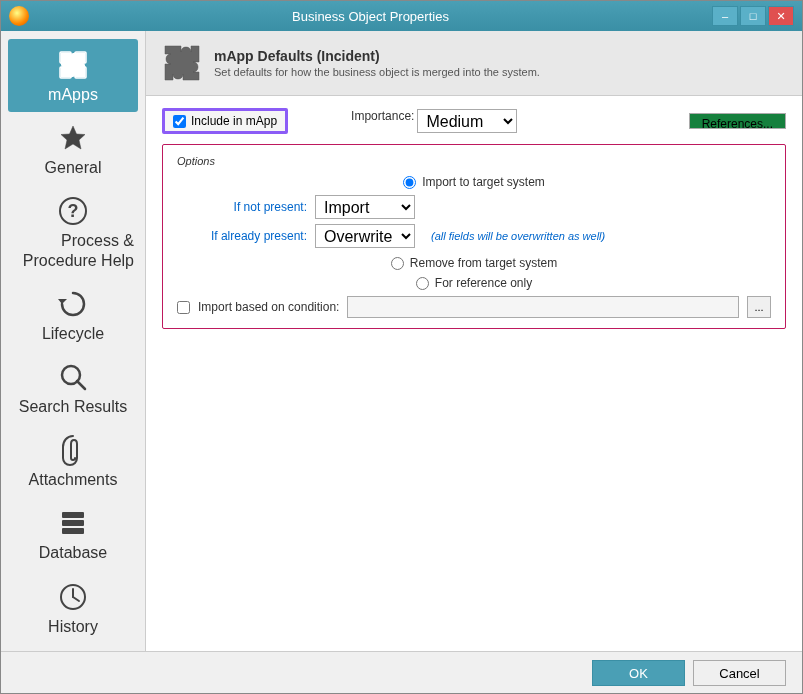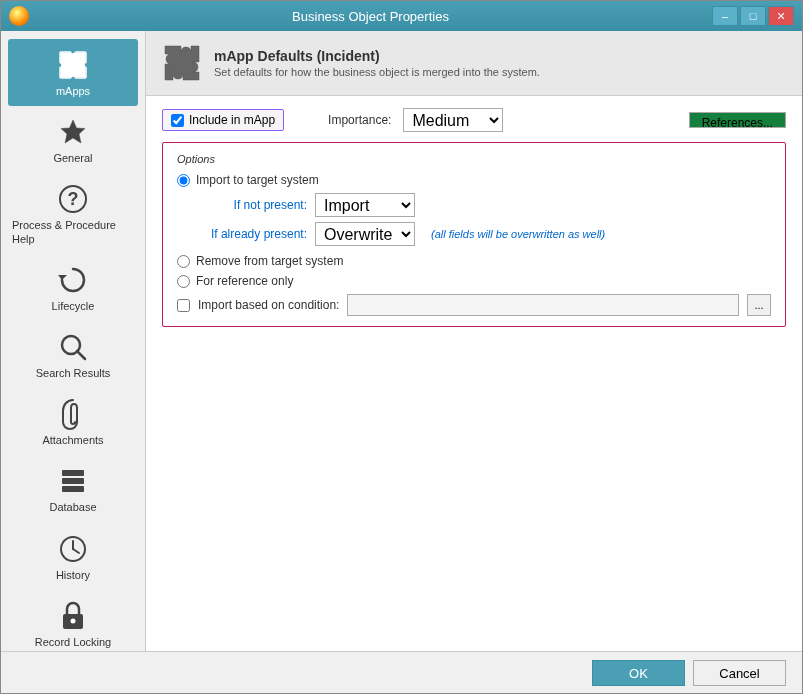--- a/index.html
+++ b/index.html
@@ -92,23 +92,23 @@
     .sidebar-icon {
       width: 36px;
       height: 36px;
       display: flex;
       align-items: center;
       justify-content: center;
       font-size: 22px;
       margin-bottom: 2px;
     }
     .sidebar-label {
-      font-size: 11px;
+      font-size: 16px;
       line-height: 1.2;
-      text-align: left;
+      text-align: right;
     }
     .content-area {
       flex: 1;
       background: white;
       display: flex;
       flex-direction: column;
       padding: 0;
     }
     .content-header {
       background: #e8e8e8;
@@ -143,34 +143,34 @@
     .top-controls {
       display: flex;
       align-items: center;
       gap: 12px;
       margin-bottom: 10px;
     }
     .checkbox-label {
       display: flex;
       align-items: center;
       gap: 5px;
-      border: 1px solid #8b5cf6;
+      border: 3px solid #8b5cf6;
       background: #f5f5f5;
       padding: 3px 8px;
       border-radius: 2px;
       cursor: pointer;
     }
     .checkbox-label input[type=checkbox] {
       margin: 0;
     }
     .importance-group {
       display: flex;
-      align-items: center;
-      gap: 12px;
-      margin-left: 32px;
+      align-items: flex-start;
+      gap: 3px;
+      margin-left: 51px;
     }
     .importance-label {
       color: #333;
     }
     .select-control {
       height: 24px;
       border: 1px solid #aaa;
       background: white;
       padding: 0 4px;
       font-size: 16px;
@@ -194,20 +194,21 @@
       font-size: 11px;
       color: #333;
       margin-bottom: 8px;
       font-style: italic;
     }
     .radio-row {
       display: flex;
       align-items: center;
       gap: 6px;
       margin-bottom: 6px;
+      justify-content: center;
     }
     .radio-row input[type=radio] { margin: 0; }
     .radio-label { font-size: 12px; color: #333; }
     .sub-options {
       margin-left: 20px;
       margin-bottom: 8px;
     }
     .sub-row {
       display: flex;
       align-items: center;

